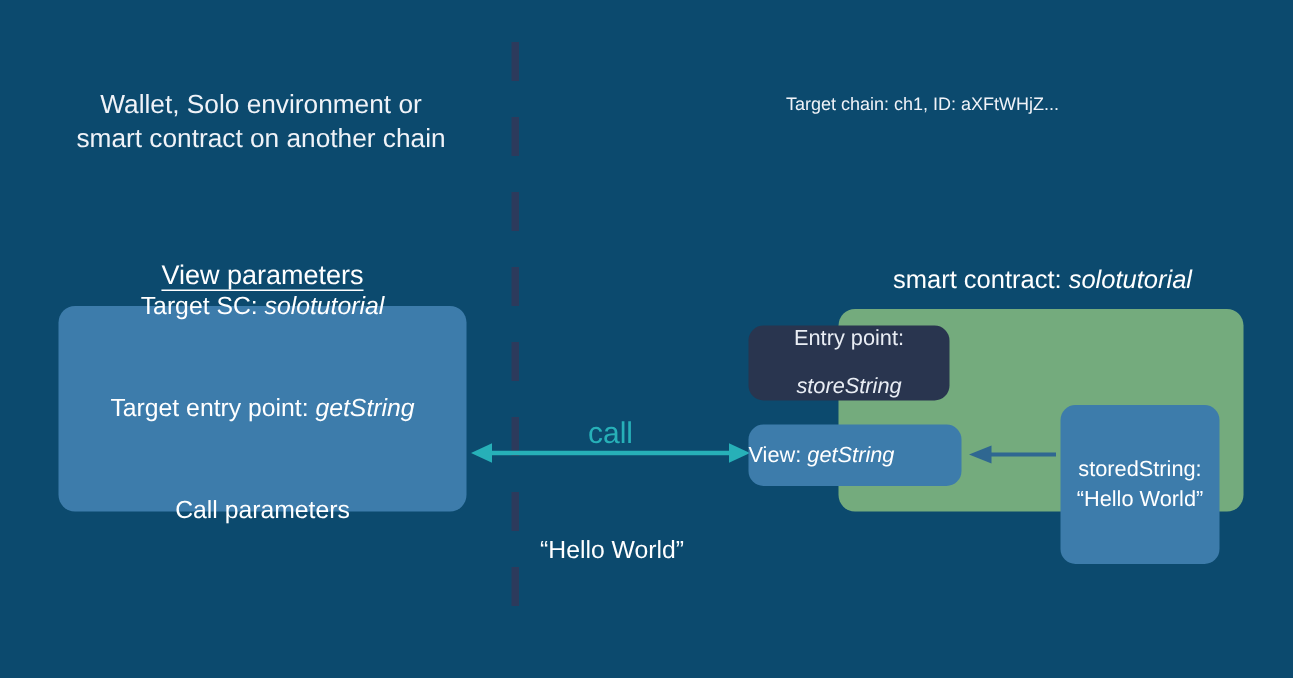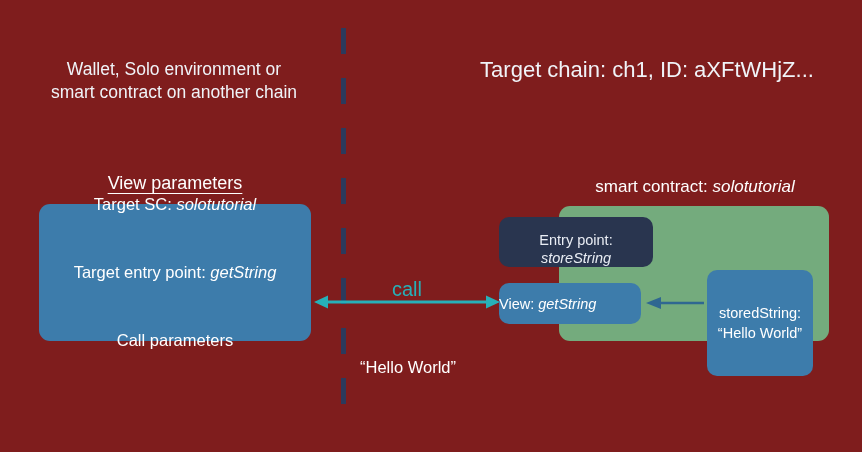--- a/index.html
+++ b/index.html
@@ -9,21 +9,21 @@
   }
   body {
     background: #0c1426;
     font-family: "Liberation Sans", sans-serif;
   }
 
   #canvas {
     position: relative;
     width: 862px;
     height: 452px;
-    background: #7f1d1d;
+    background: #0c4a6e;
     overflow: hidden;
     color: #ffffff;
   }
 
   
   .abs { position: absolute; }
   .ctr { text-align: center; }
   .em  { font-style: italic; }
 
   
@@ -43,24 +43,24 @@
   
   #left-header {
     left: 16px;
     top: 58px;
     width: 316px;
     font-size: 17.5px;
     line-height: 23px;
     color: #f0f3f8;
   }
   #right-header {
-    left: 432px;
+    left: 400px;
     top: 58px;
     width: 430px;
-    font-size: 22px;
+    font-size: 12px;
     line-height: 23px;
     color: #f0f3f8;
   }
 
   
   #view-parameters-title {
     left: 39px;
     top: 173px;
     width: 272px;
     font-size: 18px;
@@ -125,28 +125,28 @@
     top: 206px;
     width: 270px;
     height: 135px;
     background: #74ab7d;
     border-radius: 11px;
   }
 
   #entry-point-box {
     left: 499px;
     top: 217px;
-    width: 154px;
+    width: 134px;
     height: 50px;
     background: #29354f;
     border-radius: 10px;
     display: flex;
     flex-direction: column;
     align-items: center;
-    justify-content: flex-end;
+    justify-content: space-between;
     box-sizing: border-box;
   }
   #entry-point-box .line {
     font-size: 14.5px;
     line-height: 18px;
     color: #e9edf4;
     white-space: nowrap;
   }
 
   #view-box {

